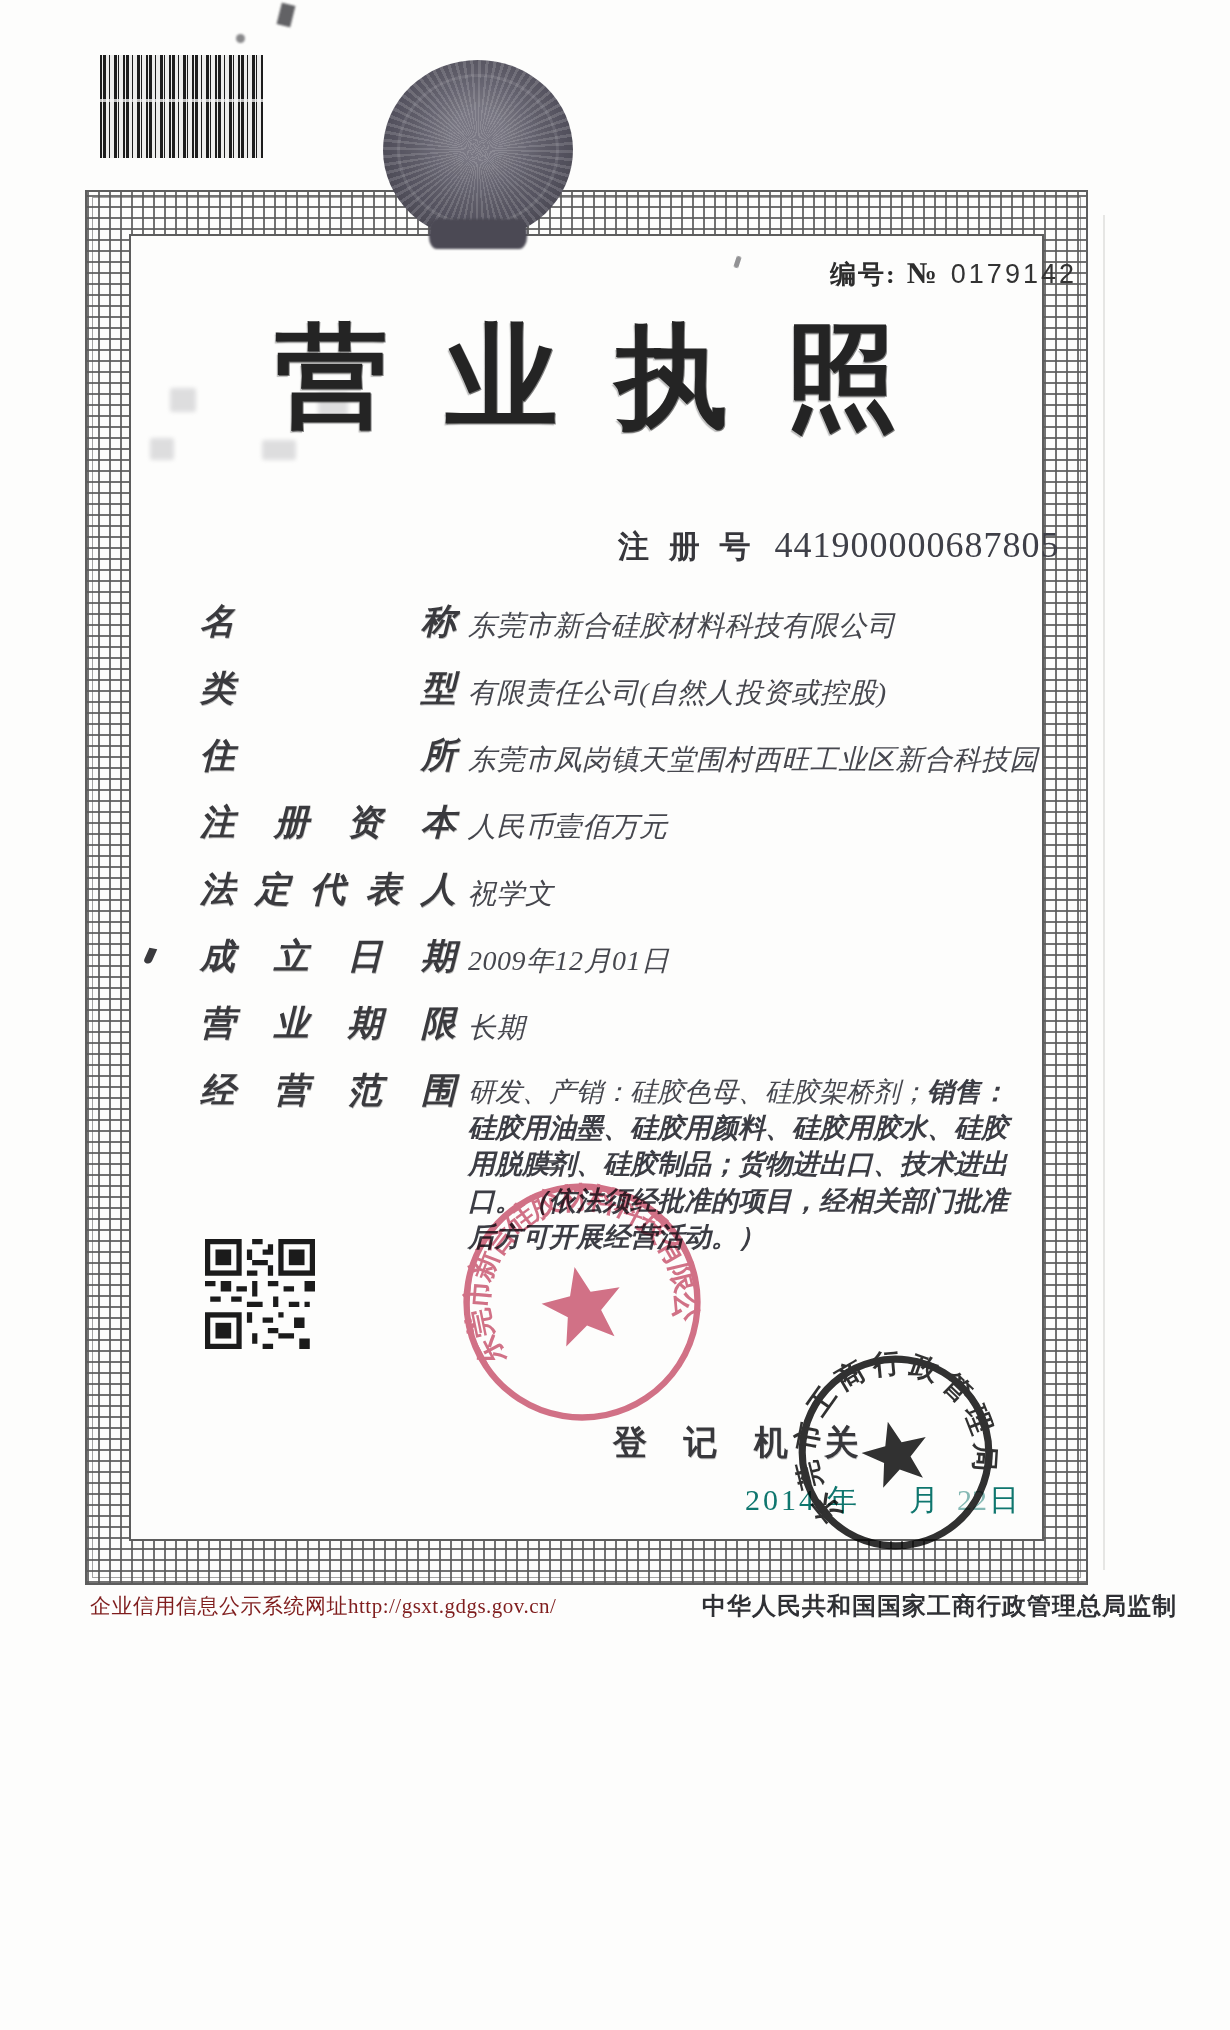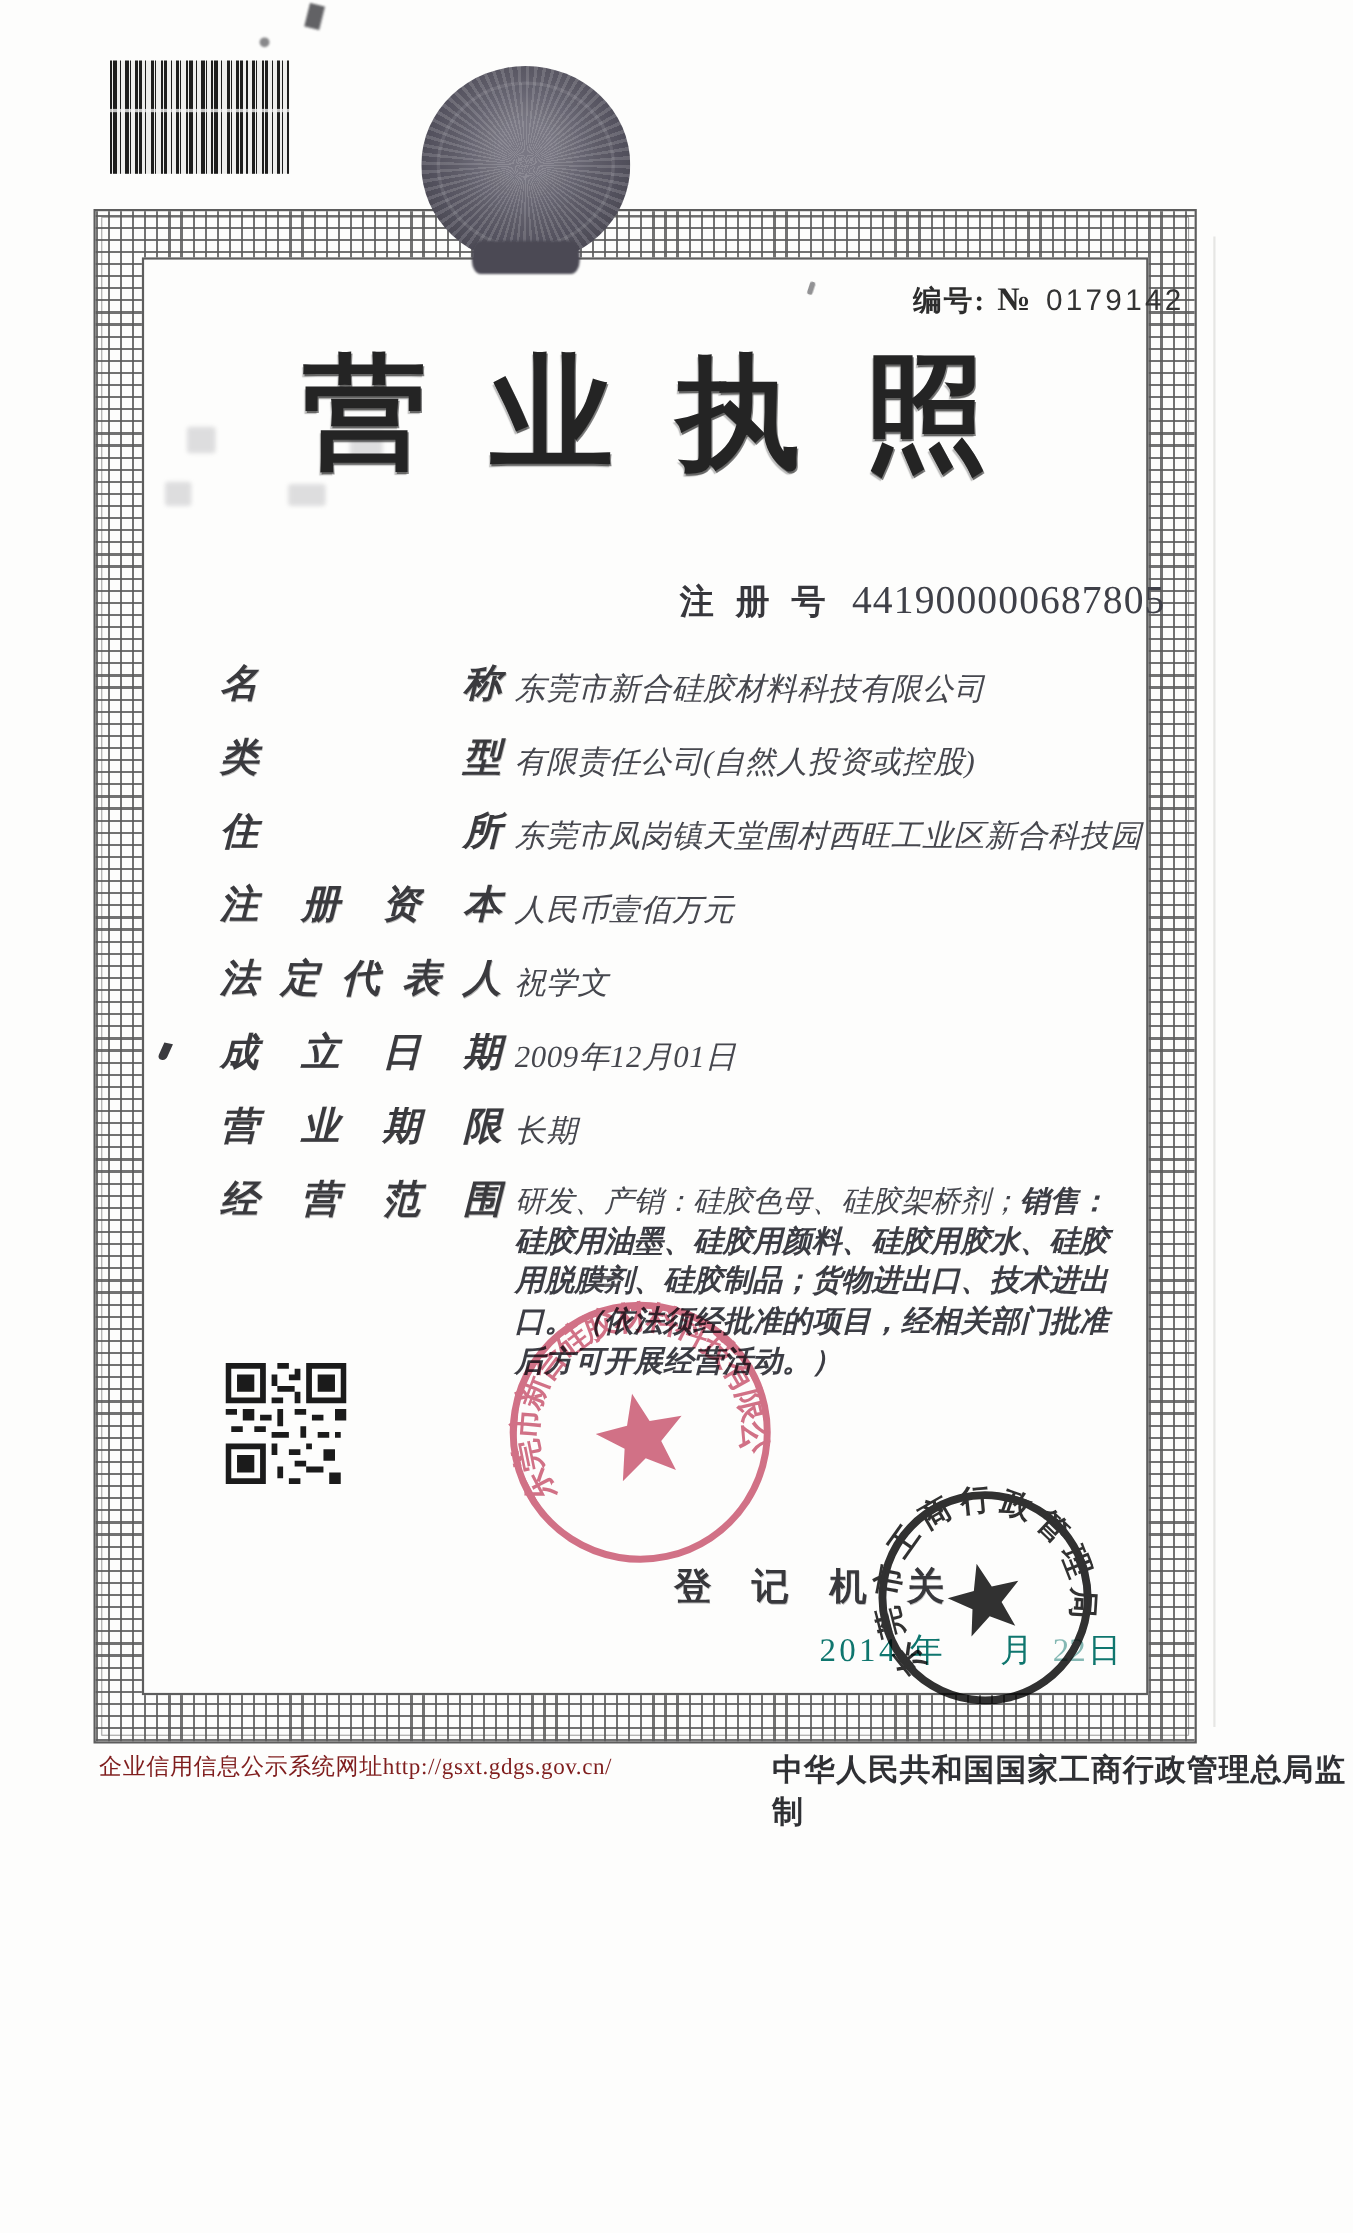--- a/index.html
+++ b/index.html
@@ -111,21 +111,21 @@
   .issue-date { position:absolute; left:745px; top:1480px; z-index:4; display:flex; align-items:baseline;
                 font-size:30px; color:#0f766e; }
   .issue-date .y { letter-spacing:3px; }
   .issue-date .u1 { margin-left:10px; }
   .issue-date .u2 { margin-left:52px; }
   .issue-date .d { margin-left:18px; opacity:.5; }
   .issue-date .u3 { margin-left:2px; }
 
   
   .footer-left { position:absolute; left:90px; top:1592px; z-index:4; font-size:21px; color:#7f1d1d; letter-spacing:.5px; }
-  .footer-right { position:absolute; left:702px; top:1590px; z-index:4; font-size:28px; font-weight:600; color:#2f3034; letter-spacing:1px; }
+  .footer-right { position:absolute; left:702px; top:1590px; z-index:4; font-size:24px; font-weight:600; color:#2f3034; letter-spacing:1px; }
 
   
   .speck { position:absolute; background:#3c3c40; z-index:5; }
   .sp1 { left:279px; top:4px;  width:14px; height:22px; filter:blur(1px); opacity:.8; transform:rotate(14deg); }
   .sp2 { left:236px; top:34px; width:9px;  height:9px;  filter:blur(1px); opacity:.6; border-radius:50%; }
   .sp3 { left:735px; top:256px; width:5px; height:12px; filter:blur(.5px); opacity:.55; transform:rotate(18deg); border-radius:2px; }
   .ghost { position:absolute; background:#8e8e94; z-index:2; filter:blur(2px); opacity:.28; border-radius:3px; }
   .g1 { left:170px; top:388px; width:26px; height:24px; }
   .g2 { left:318px; top:392px; width:30px; height:24px; }
   .g3 { left:150px; top:438px; width:24px; height:22px; }

